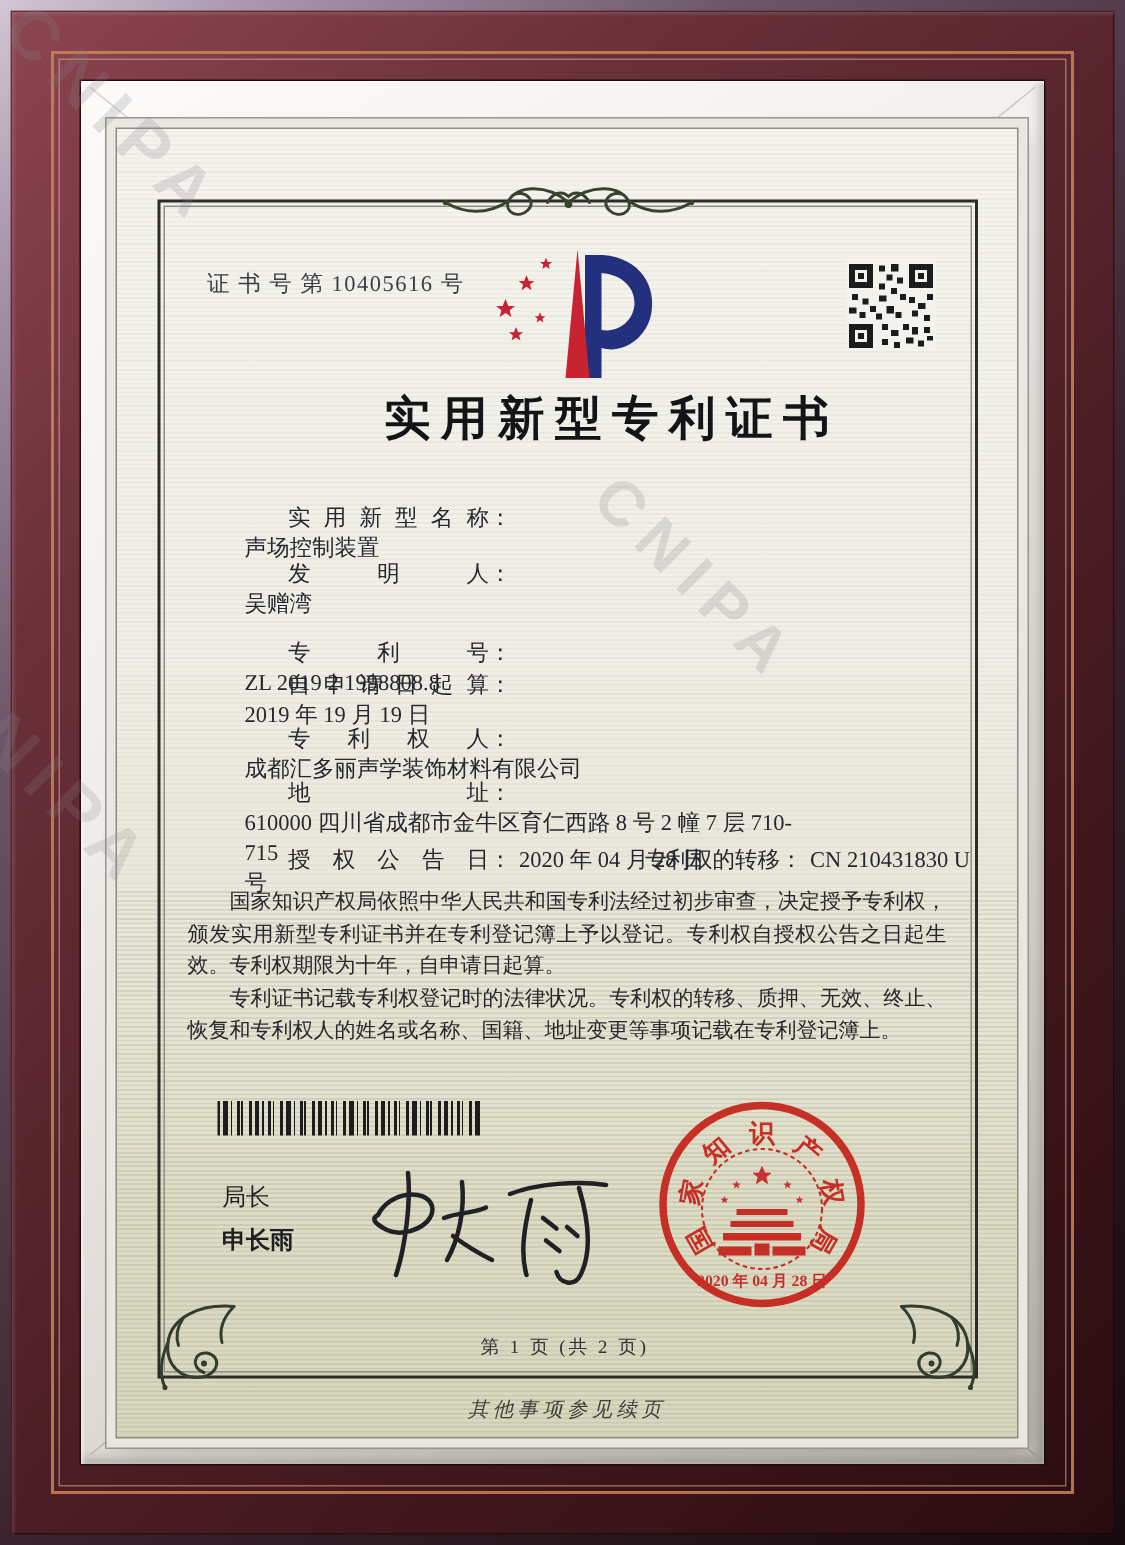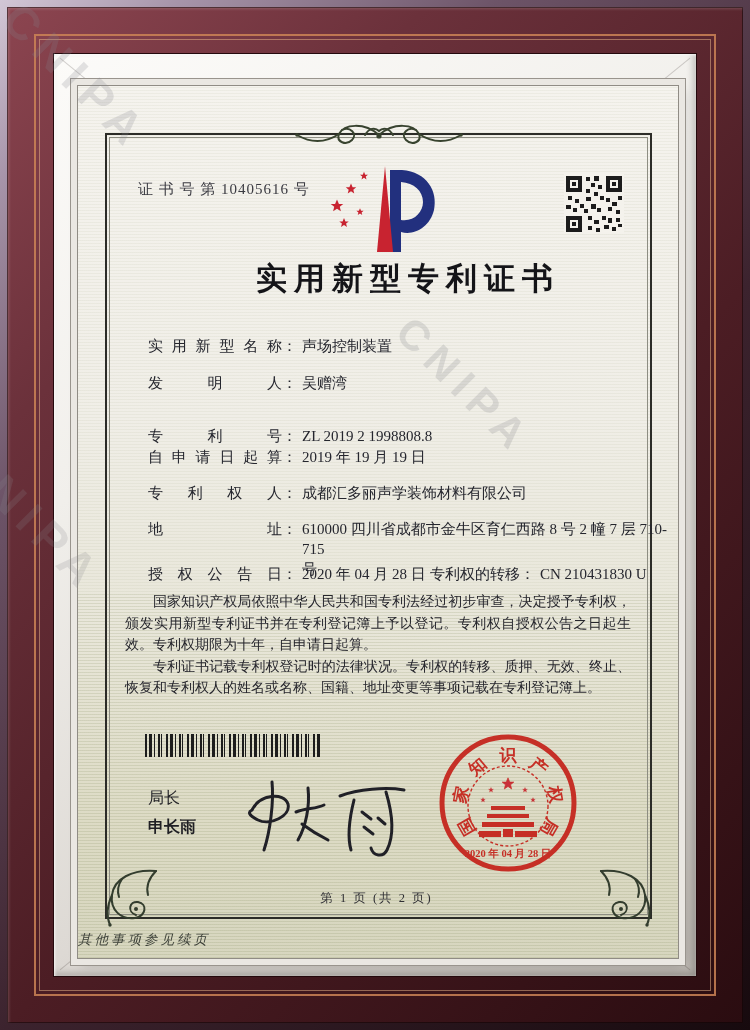--- a/index.html
+++ b/index.html
@@ -35,39 +35,39 @@
   .fl-top{left:50%;top:-16px;transform:translateX(-50%);}
   .fl-bl{left:-7px;bottom:-12px;}
   .fl-br{right:-7px;bottom:-12px;transform:scaleX(-1);}
   
   .cert-no{position:absolute;left:60px;top:94px;font-size:15px;letter-spacing:1px;color:#3b3b42;}
   .logo{position:absolute;left:246px;top:78px;}
   .qr{position:absolute;left:486px;top:88px;width:60px;height:60px;}
   .title{position:absolute;left:27px;top:172px;width:606px;text-align:center;
     font-size:31px;font-weight:bold;letter-spacing:7px;color:#141418;}
   .row{position:absolute;left:70px;font-size:15px;line-height:20px;color:#25262e;}
-  .lbl{display:inline-block;width:134px;text-align:justify;text-align-last:justify;vertical-align:top;}
+  .lbl{display:inline-block;width:134px;text-align:justify;text-align-last:justify;vertical-align:top;margin-left:44px;}
   .sep{vertical-align:top;}
-  .val{display:inline-block;width:368px;margin-left:5px;vertical-align:top;white-space:pre-line;}
+  .val{display:inline-block;width:368px;margin-left:15px;vertical-align:top;white-space:pre-line;}
   .pair2{position:absolute;left:282px;top:0;white-space:nowrap;}
   .paras{position:absolute;left:47px;top:505px;width:506px;font-size:14px;line-height:21.5px;
     text-align:justify;color:#26262d;}
   .paras p{margin:0;text-indent:2em;}
   .barcode{position:absolute;left:67px;top:648px;width:176px;height:23px;
     background:
       repeating-linear-gradient(90deg,#1d1d1d 0 2px,rgba(0,0,0,0) 2px 4px,#1d1d1d 4px 7px,rgba(0,0,0,0) 7px 9px,
         #1d1d1d 9px 10px,rgba(0,0,0,0) 10px 13px,#1d1d1d 13px 15px,rgba(0,0,0,0) 15px 16px,
         #1d1d1d 16px 17px,rgba(0,0,0,0) 17px 21px);}
   .officer-title{position:absolute;left:70px;top:702px;font-size:16px;color:#1f1f24;}
   .officer-name{position:absolute;left:70px;top:731px;font-size:16px;font-weight:bold;color:#1f1f24;}
   .signature{position:absolute;left:156px;top:688px;}
   .seal{position:absolute;left:355px;top:642px;opacity:.93;}
   .page-no{position:absolute;left:27px;top:804px;width:543px;text-align:center;
     font-size:12.5px;letter-spacing:2px;color:#2f2f34;}
-  .footer-note{position:absolute;left:0;top:845px;width:600px;
+  .footer-note{position:absolute;left:0;top:845px;width:600px;text-align:center;
     font-size:13.5px;font-style:italic;letter-spacing:3px;color:#3d4139;}
   
   .wm{position:absolute;font-family:"Liberation Sans","DejaVu Sans",sans-serif;font-weight:bold;
     letter-spacing:9px;transform:rotate(45deg);transform-origin:left top;
     color:rgba(130,130,140,.22);pointer-events:none;z-index:9;}
   .wm1{left:30px;top:-8px;font-size:46px;}
   .wm2{left:420px;top:308px;font-size:42px;color:rgba(145,145,152,.26);}
   .wm3{left:-16px;top:434px;font-size:46px;color:rgba(135,135,142,.20);}
 </style>
 </head>

